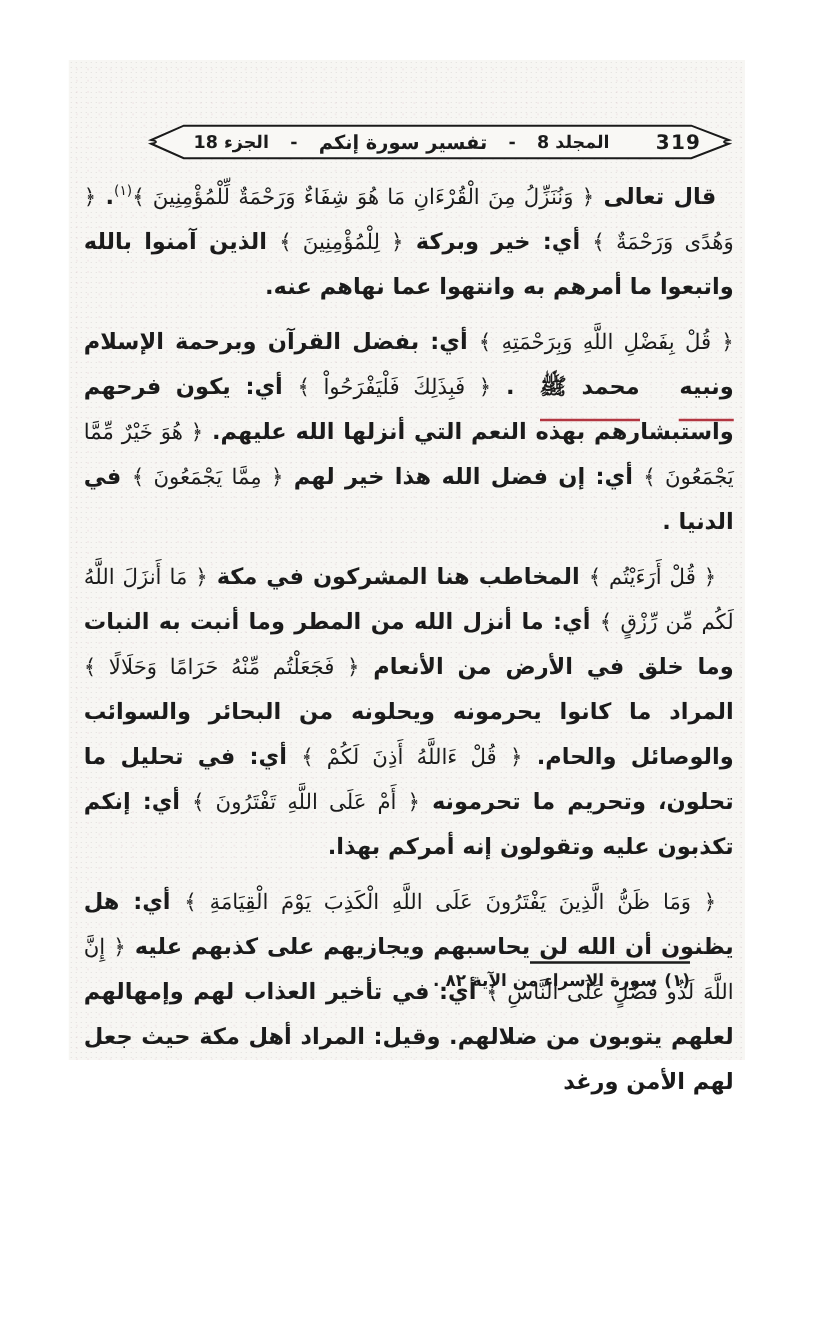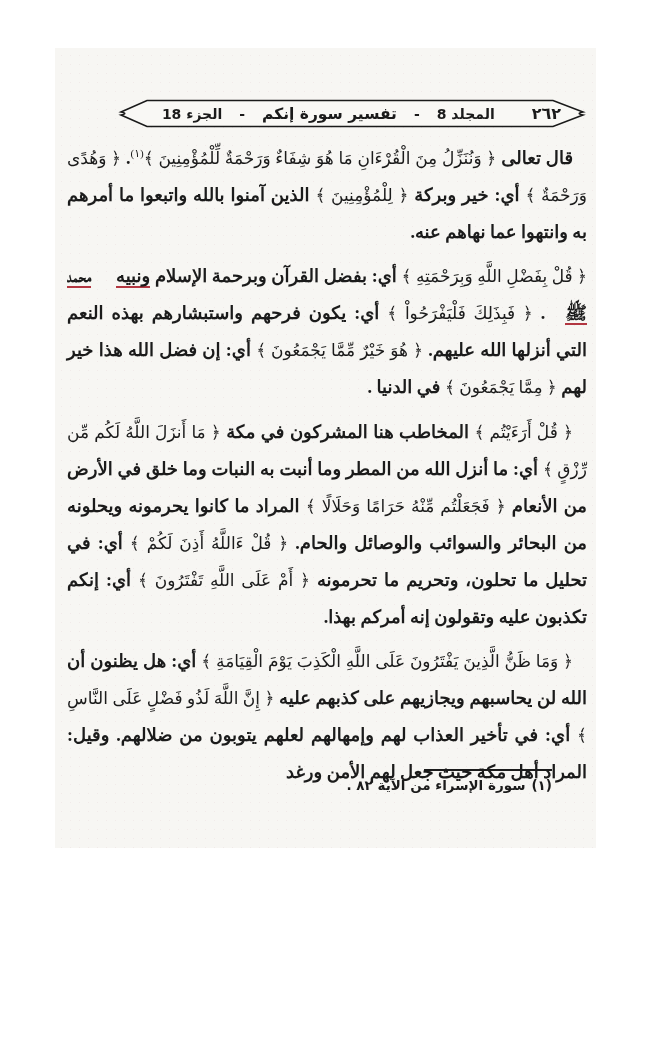--- a/index.html
+++ b/index.html
@@ -31,33 +31,32 @@
     padding:0 26px 0 34px; gap:13px;
     font-weight:bold; font-size:14px; white-space:nowrap;
   }
   .page-number { font-size:16px; margin-left:24px; letter-spacing:1px; }
   .band-title  { font-size:15.5px; }
   .dash { font-size:14px; margin:0 4px; }
   
   .body-text {
     position:absolute; top:87px; right:9px; left:12px;
     direction:rtl;
-    font-family:Liberation Serif, serif;
   }
   .para {
     margin:0 0 8px 0;
     text-align:justify;
     font-size:18px; line-height:36px;
     font-weight:bold;
   }
   .para.indent { text-indent:14px; }
   .verse { font-weight:normal; font-size:17px; }
   .red-underline {
     border-bottom:2.5px solid #b23641;
-    padding-bottom:0;
+    padding-bottom:15px;
     margin-left:20px;
   }
   .note-ref { font-weight:normal; font-size:11px; }
   
   .footnote {
     position:absolute; top:721px; right:44px;
     direction:rtl; text-align:right;
     font-size:13.5px; font-weight:bold;
   }
   .footnote-rule { width:128px; height:2px; background:#1b1b1b; margin:0 0 6px 0; }
@@ -66,21 +65,21 @@
 </head>
 <body>
 
 <div class="paper">
 
   <div class="header-band">
     <svg class="band-svg" viewBox="0 0 470 33" preserveAspectRatio="none">
       <path d="M 30 3.5 L 436 3.5 L 466 15 Q 458.5 16.5 466 18 L 436 29.5 L 30 29.5 L 4 18 Q 11.5 16.5 4 15 Z" fill="#f9f8f5" stroke="#1a1a1a" stroke-width="1.6"></path>
     </svg>
     <div class="band-text">
-      <span class="page-number">٢٦٢</span>
+      <span class="page-number">319</span>
       <span>المجلد 8</span>
       <span class="dash">-</span>
       <span class="band-title">تفسير سورة إنكم</span>
       <span class="dash">-</span>
       <span>الجزء 18</span>
     </div>
   </div>
 
   <div class="body-text">
       <p class="para indent"><span class="body-run">قال تعالى </span><span class="verse">﴿ وَنُنَزِّلُ مِنَ الْقُرْءَانِ مَا هُوَ شِفَاءٌ وَرَحْمَةٌ لِّلْمُؤْمِنِينَ ﴾</span><sup class="note-ref">(١)</sup><span class="body-run">. </span><span class="verse">﴿ وَهُدًى وَرَحْمَةٌ ﴾</span><span class="body-run"> أي: خير وبركة </span><span class="verse">﴿ لِلْمُؤْمِنِينَ ﴾</span><span class="body-run"> الذين آمنوا بالله واتبعوا ما أمرهم به وانتهوا عما نهاهم عنه.</span></p>

